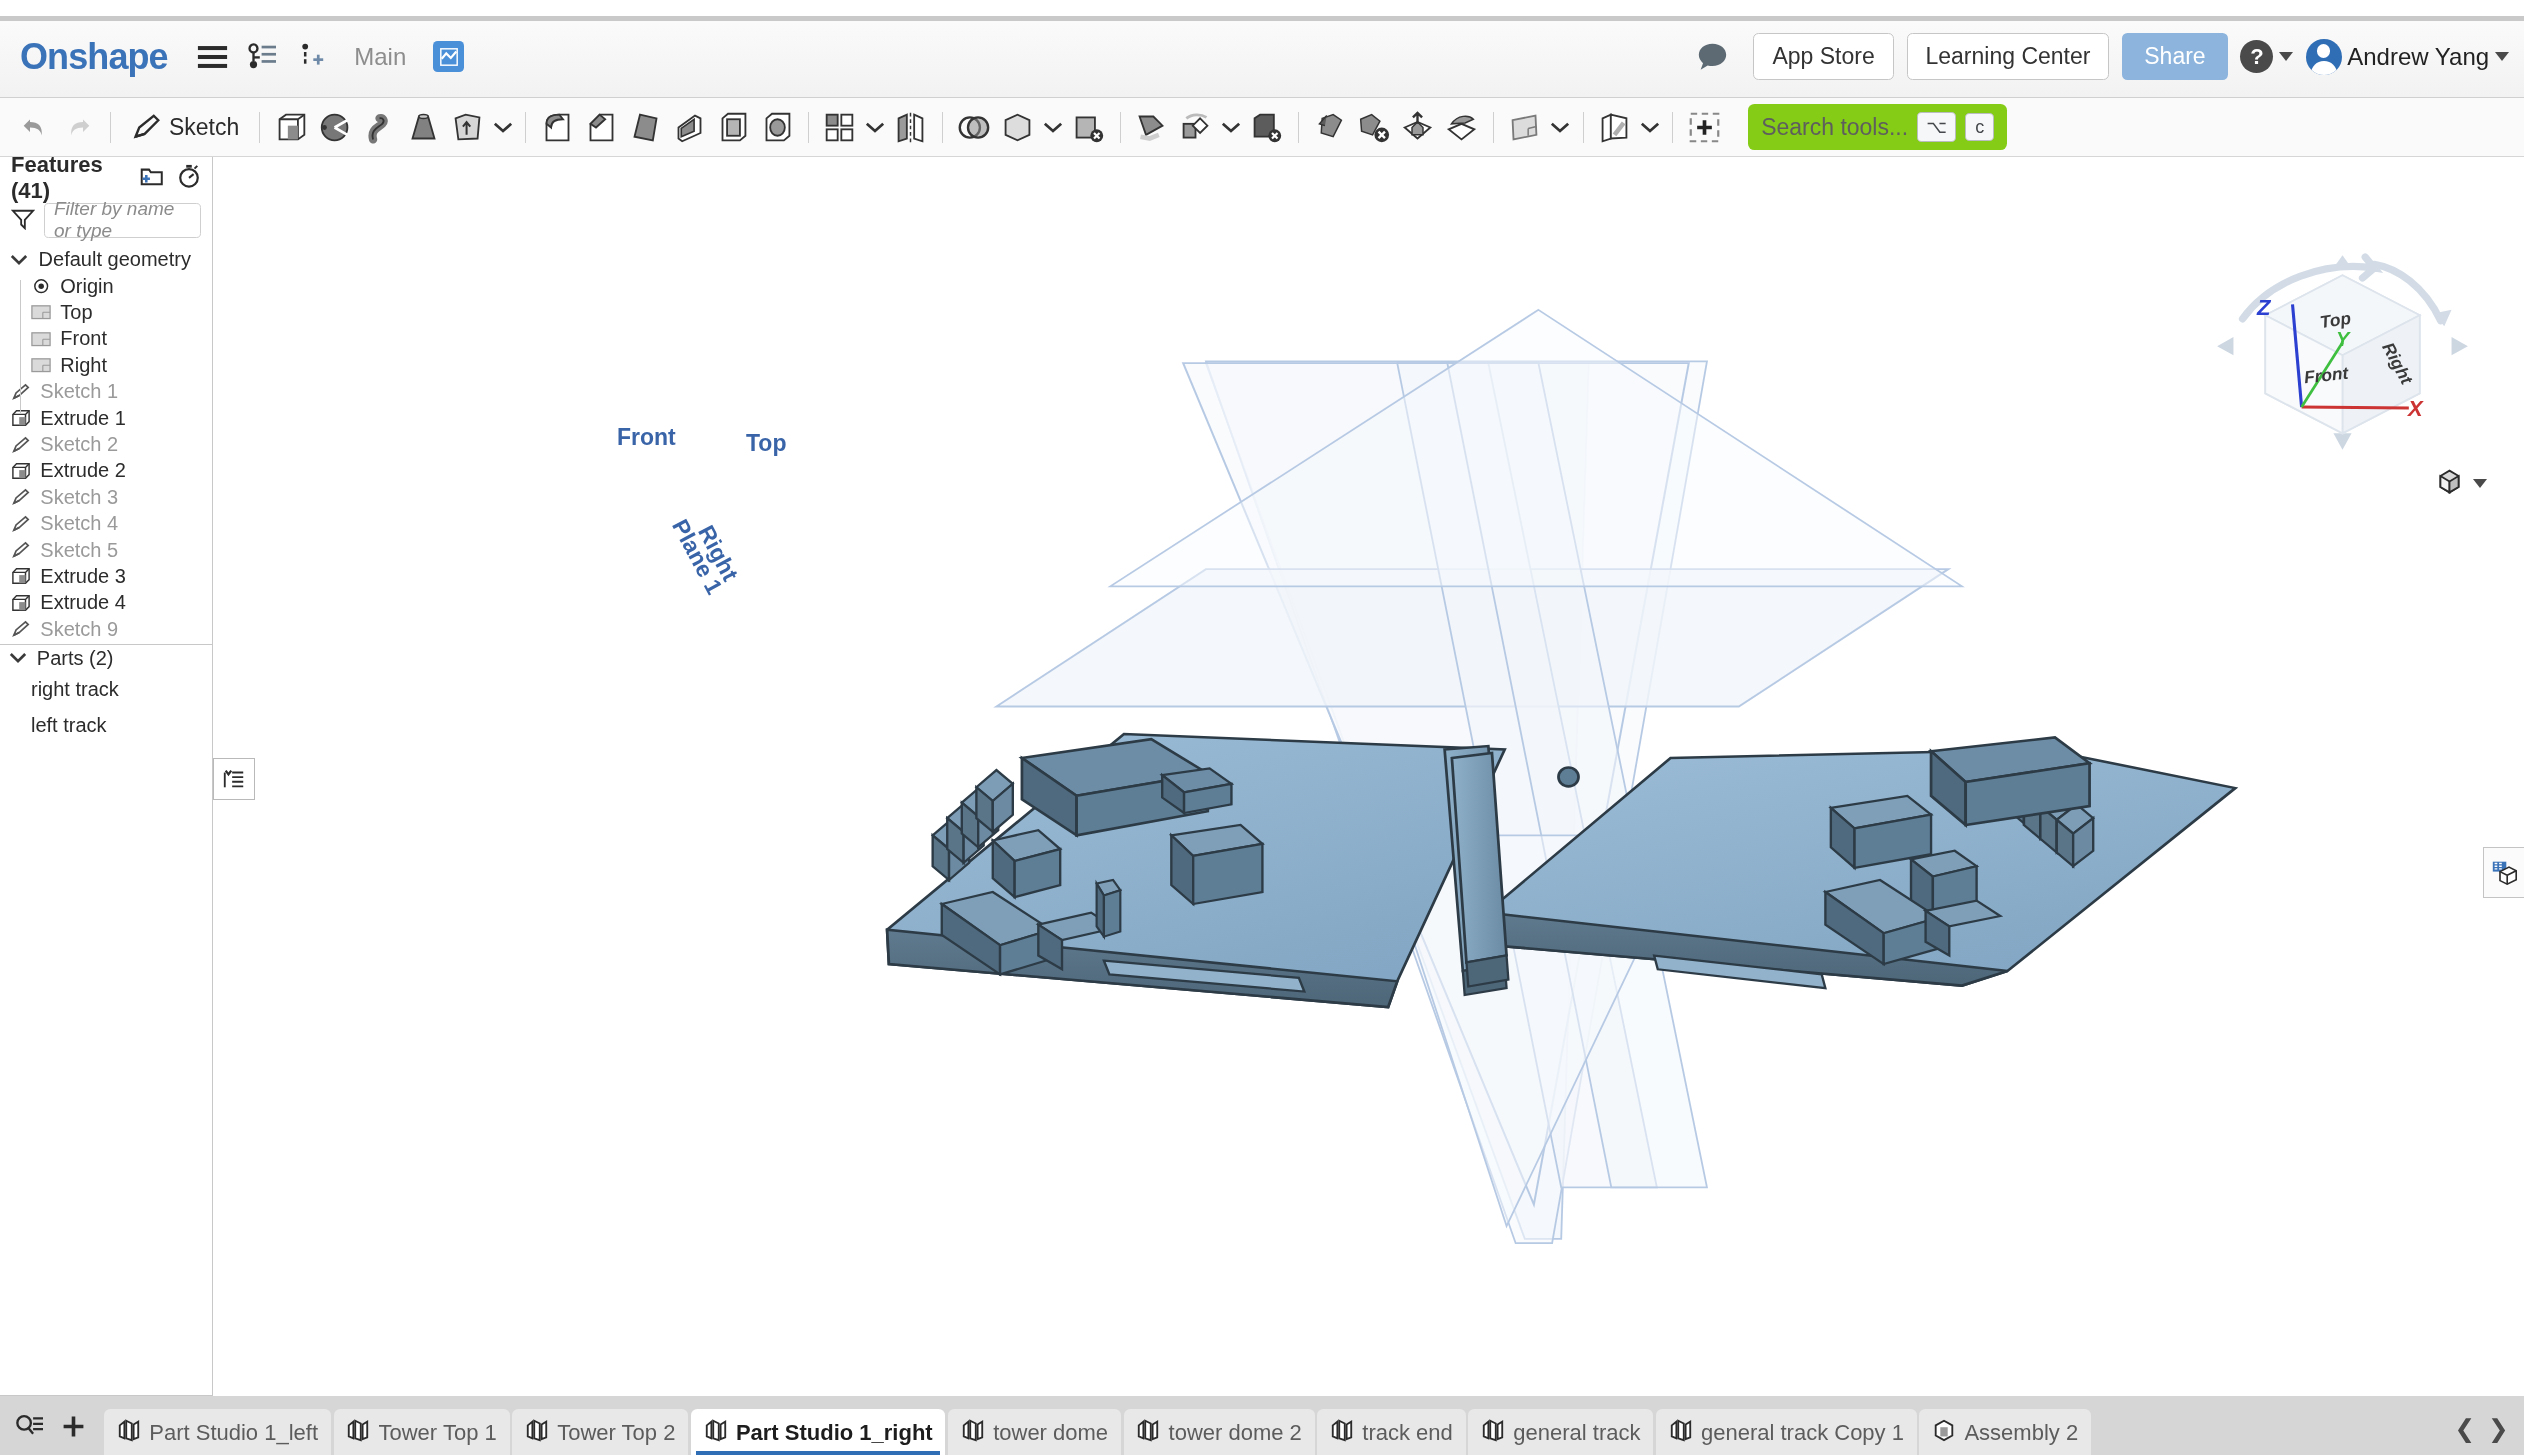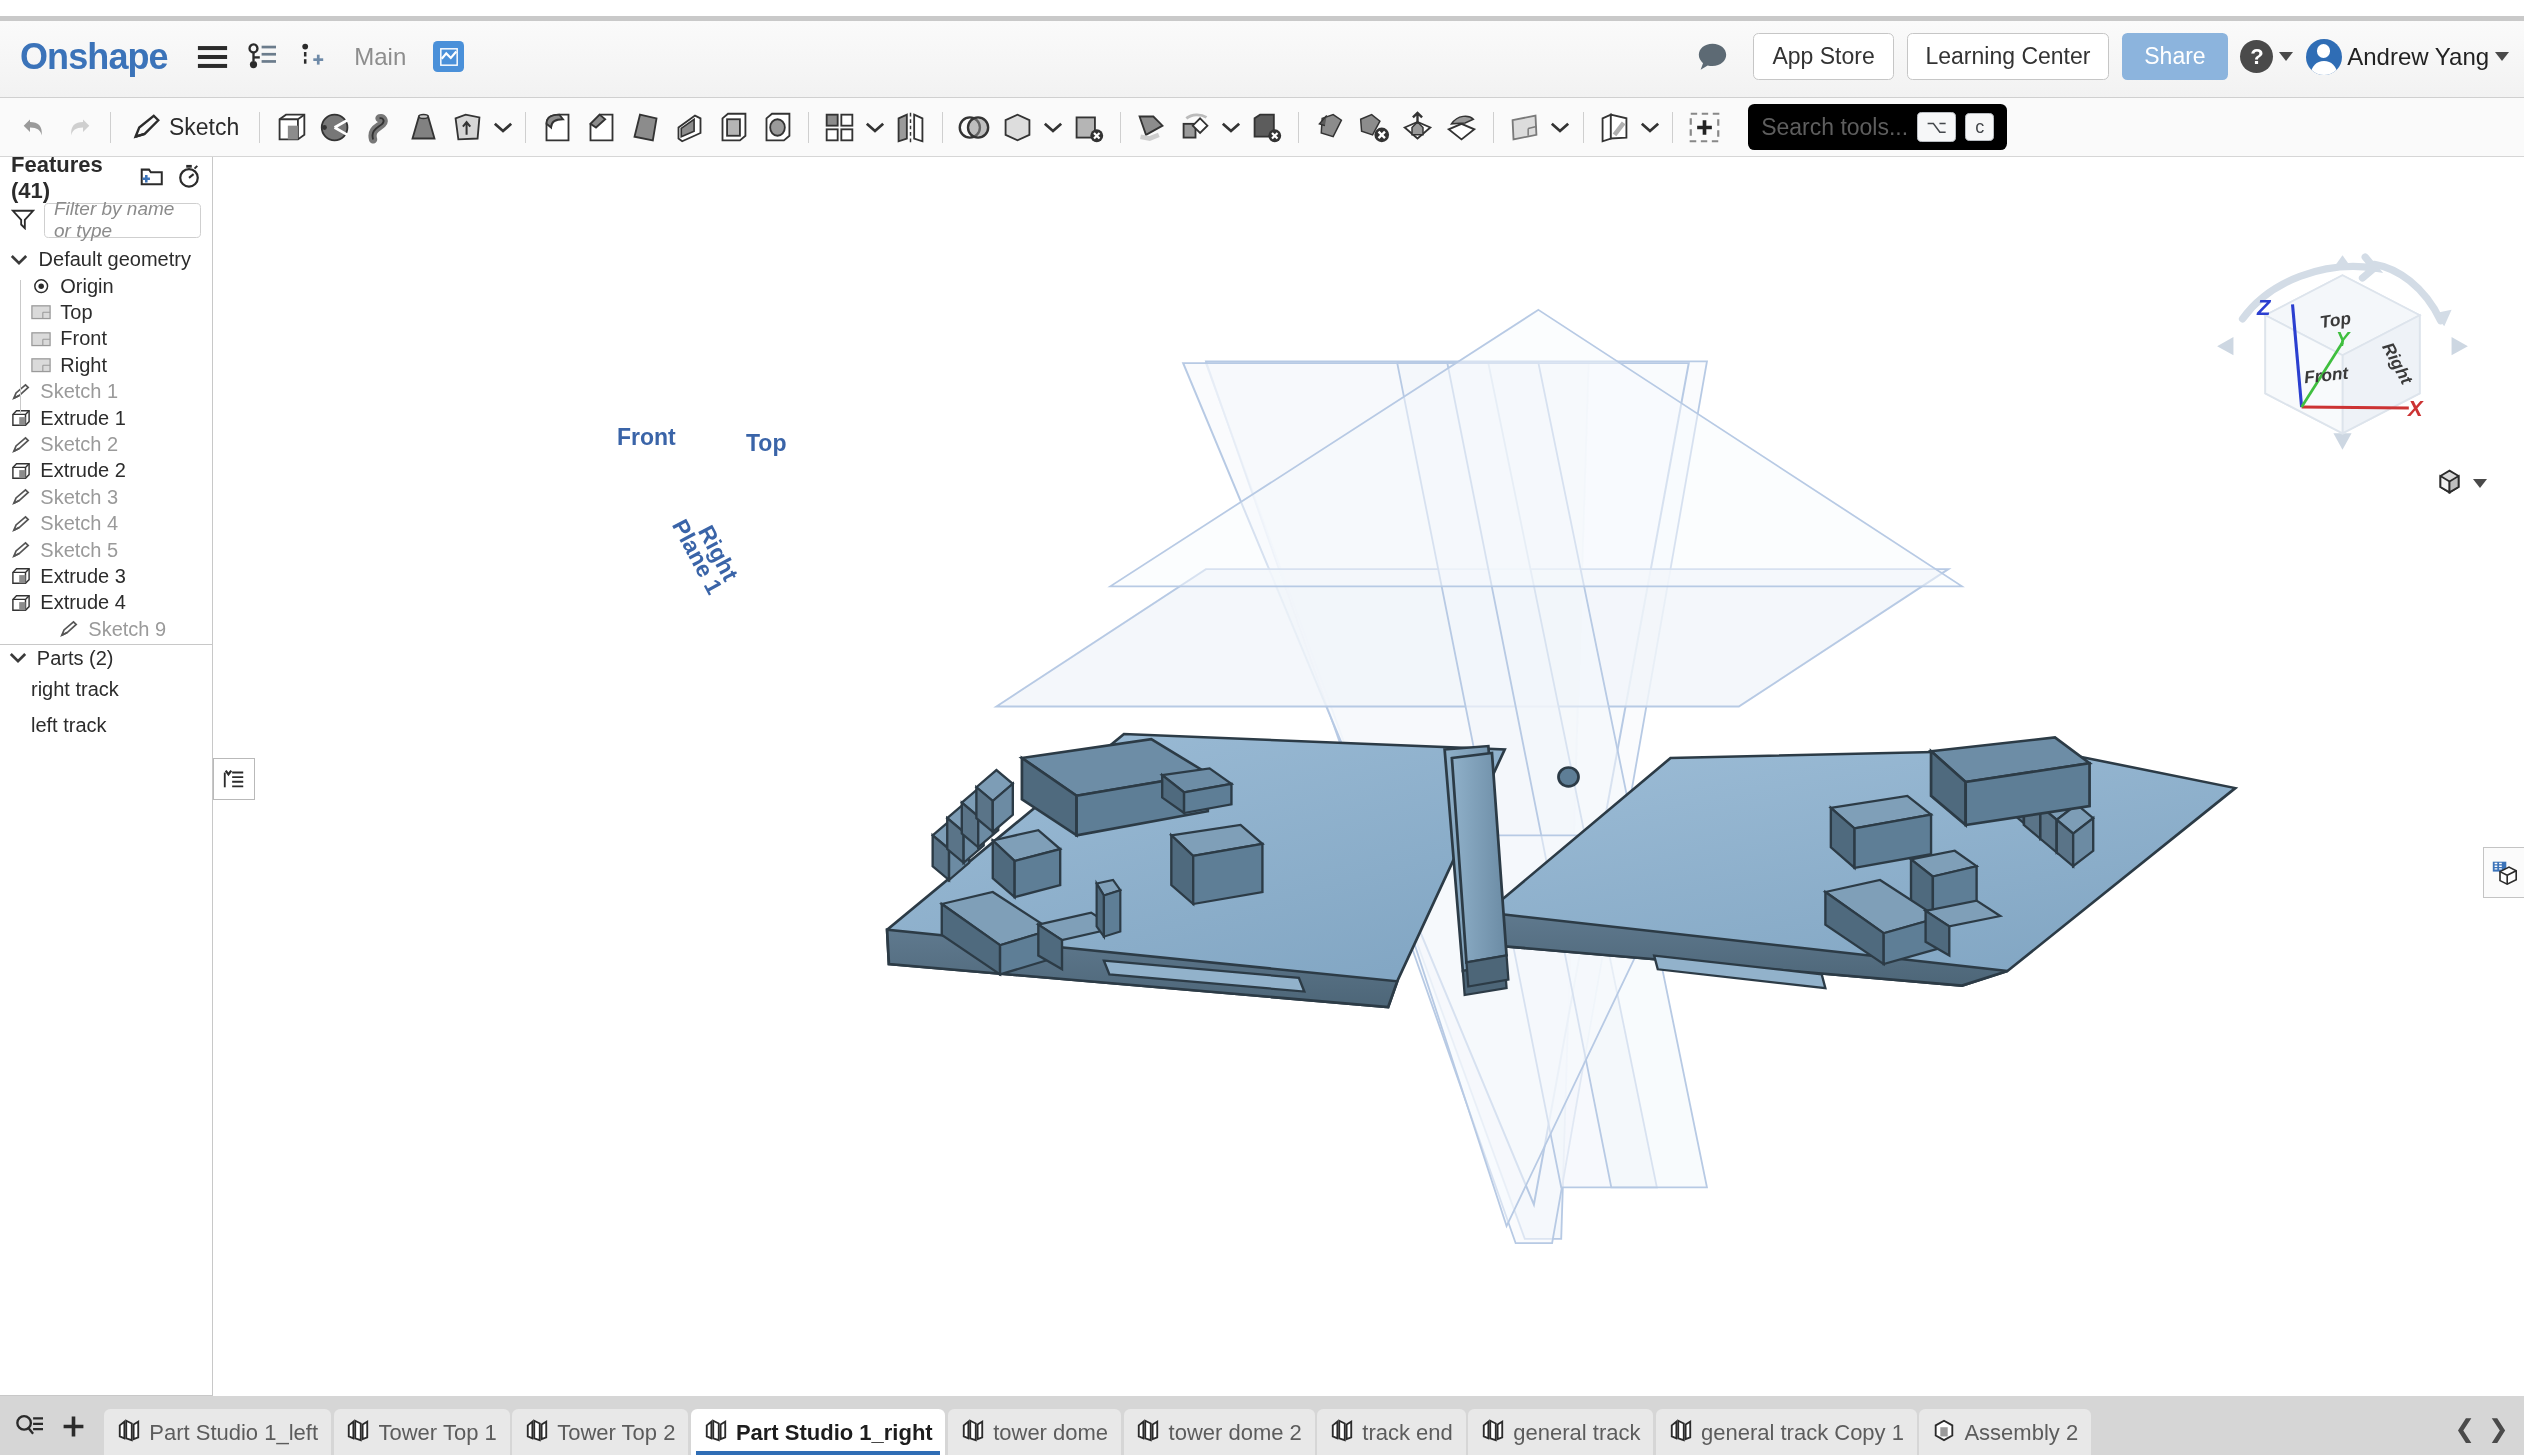--- a/index.html
+++ b/index.html
@@ -54,21 +54,21 @@
   .toolbar {
     height: 59px; flex: 0 0 59px;
     background:#fafafa; border-bottom:0.9px solid #d6d6d6;
     display:flex; align-items:center; padding: 0 12.8px; gap: 0;
   }
   .tool { width:44px;height:47px;display:flex;align-items:center;justify-content:center;cursor:pointer;border-radius:3.6px;}
   .tool.wide{width:auto;padding:0 11px;gap:7.3px;font-size:23px;color:#2b2b2b;}
   .tool.small{width:27px;}
   .tsep{width:0.9px;height:31px;background:#cfcfcf;margin:0 9px;}
   .searchbox{
-    margin-left:22px;background:#000000;border-radius:6.4px;
+    margin-left:22px;background:#84cc16;border-radius:6.4px;
     display:flex;align-items:center;gap:9px;padding:8.2px 12.8px;cursor:text;
   }
   .searchbox .ph{font-size:23px;color:#5e5e5e;}
   .kbd{border:0.9px solid #b9bdc2;border-radius:4.6px;background:#f6f7f8;font-size:18px;color:#44484c;padding:2.7px 8.2px;min-width:29px;text-align:center;}
 
   
   .main { flex:1; display:flex; position:relative; min-height:0; }
 
   
   .panel { width: 213px; flex:0 0 213px; background:#fff; border-right:0.9px solid #c8c8c8; display:flex; flex-direction:column; position:relative;}
@@ -591,21 +591,21 @@
         <div class="trow" style="padding-left:9px;">
           <span class="ico">
             <svg width="20" height="18" viewBox="0 0 22 20">
                 <path d="M2 6 L6 2 L20 2 L20 14 L16 18 L2 18 Z" fill="#fff" stroke="#333" stroke-width="1.6"></path>
                 <path d="M2 6 L16 6 L16 18 M16 6 L20 2" stroke="#333" stroke-width="1.6" fill="none"></path>
                 <rect x="9" y="9" width="7" height="9" fill="#8c8c8c"></rect>
               </svg>
           </span>
           <span>Extrude 4</span>
         </div>
-        <div class="trow dim" style="padding-left:9px;margin-left:48px;">
+        <div class="trow dim" style="padding-left:9px;">
           <span class="ico">
             <svg width="20" height="18" viewBox="0 0 22 20">
                 <path d="M3 17 L5.5 11 L16 2 L19 5 L9 14 Z" fill="none" stroke="#555" stroke-width="1.9"></path>
                 <path d="M3 17 L9 14" stroke="#555" stroke-width="1.9"></path>
               </svg>
           </span>
           <span>Sketch 9</span>
         </div>
 
         <div class="parts-sec" style="margin-top:1.8px;">

